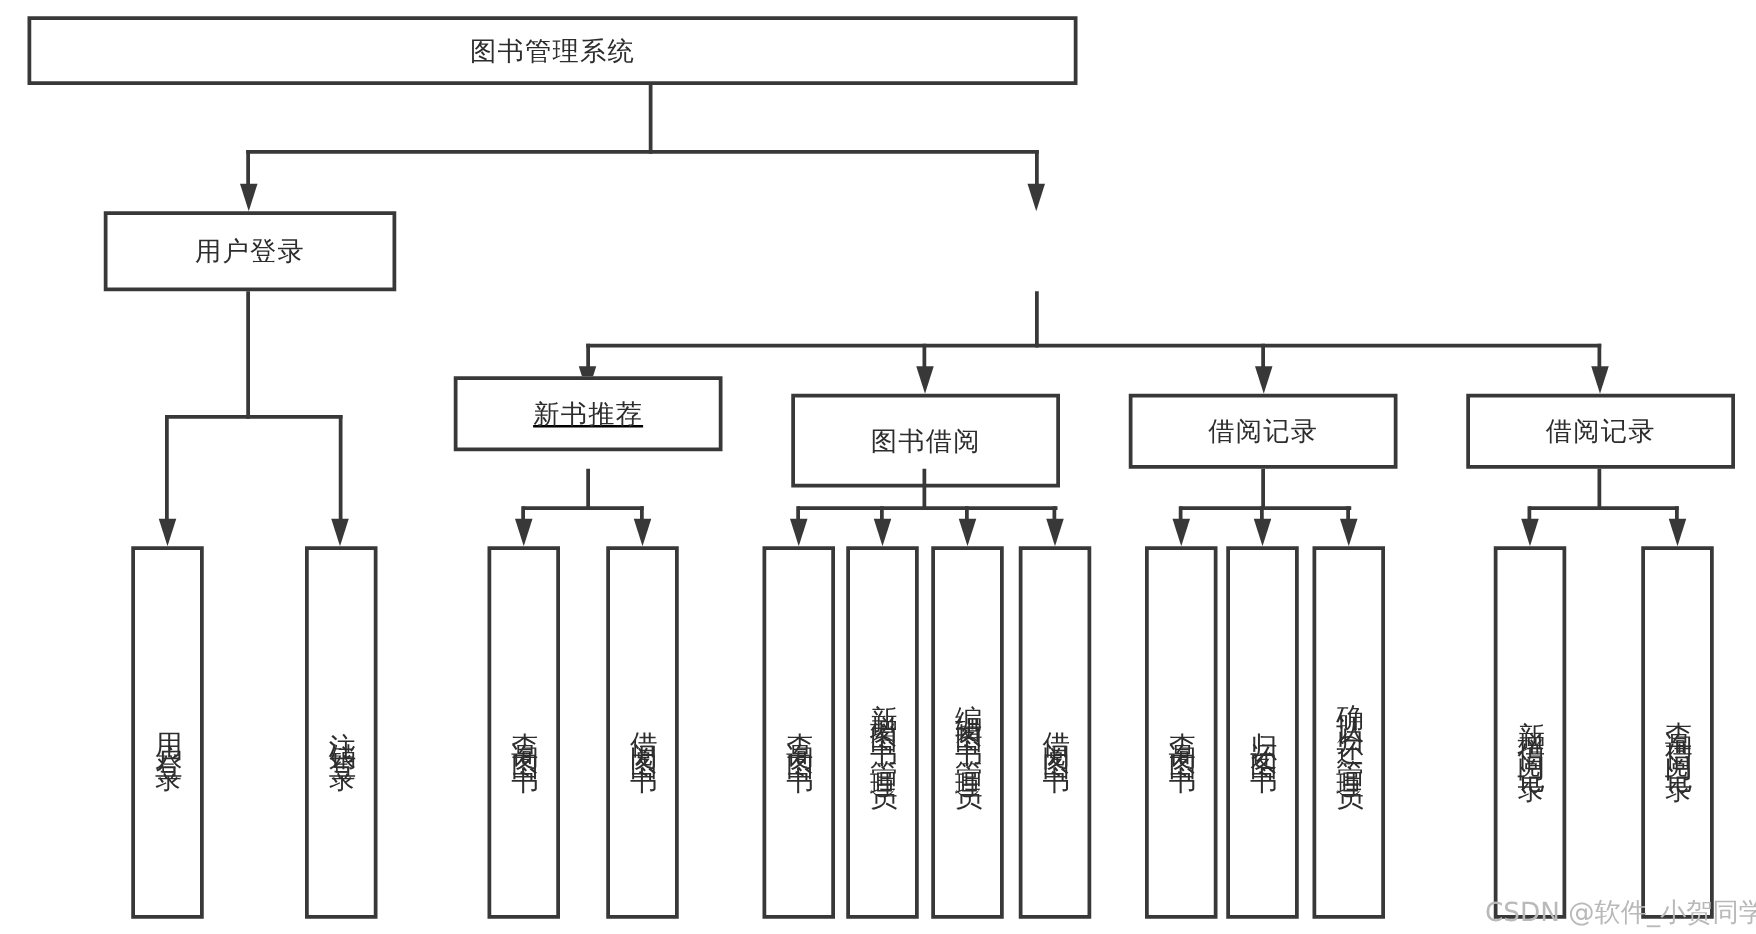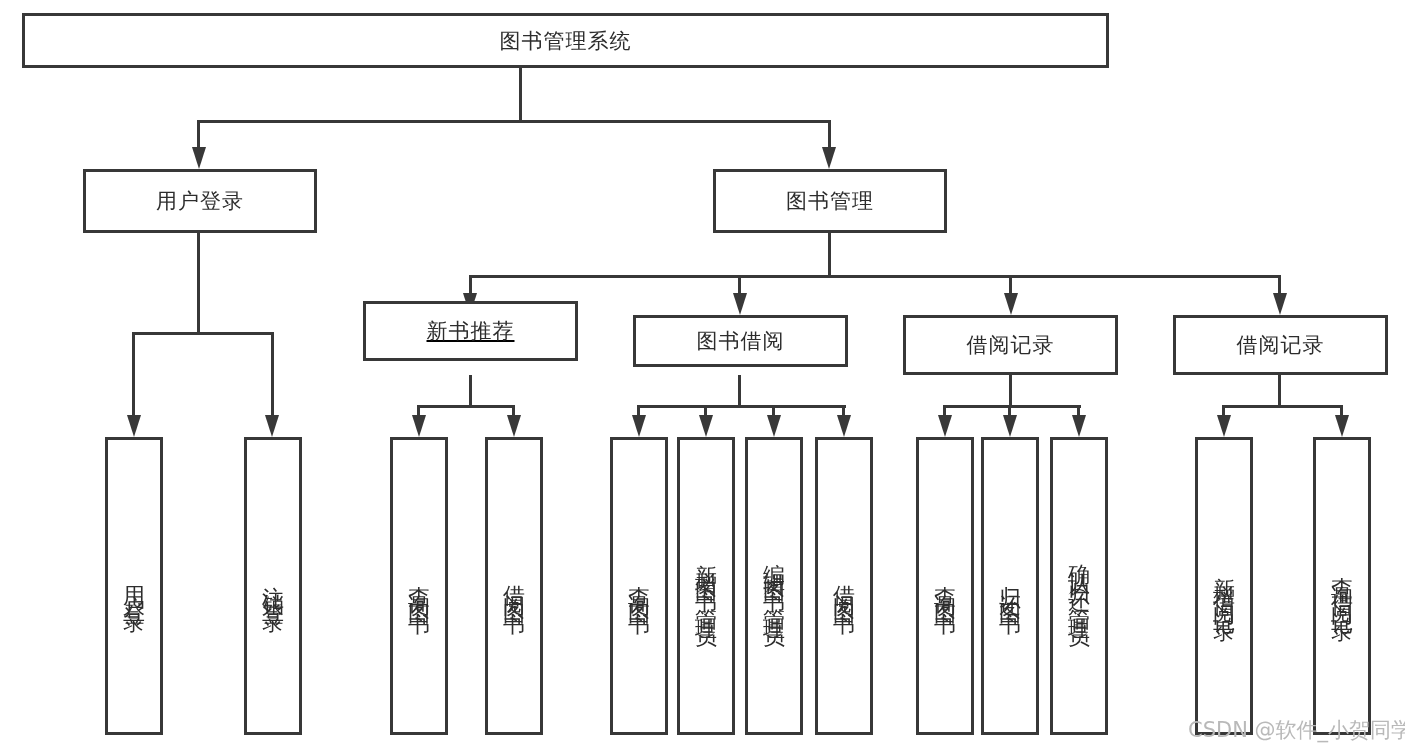--- a/index.html
+++ b/index.html
@@ -25,36 +25,33 @@
   }
   .watermark{
     position:absolute;left:1188px;top:716px;font-size:21px;color:#b9b9b9;white-space:nowrap;
   }
 </style>
 </head>
 <body>
 
 <div id="stage">
 
-  <div class="box" style="left:22px;top:13px;width:1087px;height:55px;">
+  <div class="box" style="left:22px;top:13px;width:840px;height:55px;">
     <span class="hlabel">图书管理系统</span>
   </div>
 
   <div class="vl" style="left:519px;top:68px;height:55px;"></div>
   <div class="hl" style="left:197px;top:120px;width:634px;"></div>
   <div class="vl" style="left:197px;top:120px;height:29px;"></div>
   <div class="arrow" style="left:192px;top:147px;"></div>
   <div class="vl" style="left:828px;top:120px;height:29px;"></div>
   <div class="arrow" style="left:822px;top:147px;"></div>
 
   <div class="box" style="left:83px;top:169px;width:234px;height:64px;">
     <span class="hlabel">用户登录</span>
-  </div>
-  <div class="box" style="left:713px;top:169px;width:234px;height:64px;">
-    <span class="hlabel">图书管理</span>
   </div>
 
   <div class="vl" style="left:197px;top:233px;height:102px;"></div>
   <div class="hl" style="left:133px;top:332px;width:141px;"></div>
   <div class="vl" style="left:132px;top:332px;height:85px;"></div>
   <div class="arrow" style="left:127px;top:415px;"></div>
   <div class="vl" style="left:271px;top:332px;height:85px;"></div>
   <div class="arrow" style="left:265px;top:415px;"></div>
 
   <div class="vl" style="left:828px;top:233px;height:45px;"></div>
@@ -64,21 +61,21 @@
   <div class="vl" style="left:738px;top:275px;height:20px;"></div>
   <div class="arrow" style="left:733px;top:293px;"></div>
   <div class="vl" style="left:1009px;top:275px;height:20px;"></div>
   <div class="arrow" style="left:1004px;top:293px;"></div>
   <div class="vl" style="left:1278px;top:275px;height:20px;"></div>
   <div class="arrow" style="left:1273px;top:293px;"></div>
 
   <div class="box" style="left:363px;top:301px;width:215px;height:60px;text-decoration:underline;">
     <span class="hlabel">新书推荐</span>
   </div>
-  <div class="box" style="left:633px;top:315px;width:215px;height:52px;">
+  <div class="box" style="left:633px;top:315px;width:215px;height:75px;">
     <span class="hlabel">图书借阅</span>
   </div>
   <div class="box" style="left:903px;top:315px;width:215px;height:60px;">
     <span class="hlabel">借阅记录</span>
   </div>
   <div class="box" style="left:1173px;top:315px;width:215px;height:60px;">
     <span class="hlabel">借阅记录</span>
   </div>
 
   <div class="vl" style="left:469px;top:375px;height:33px;"></div>

